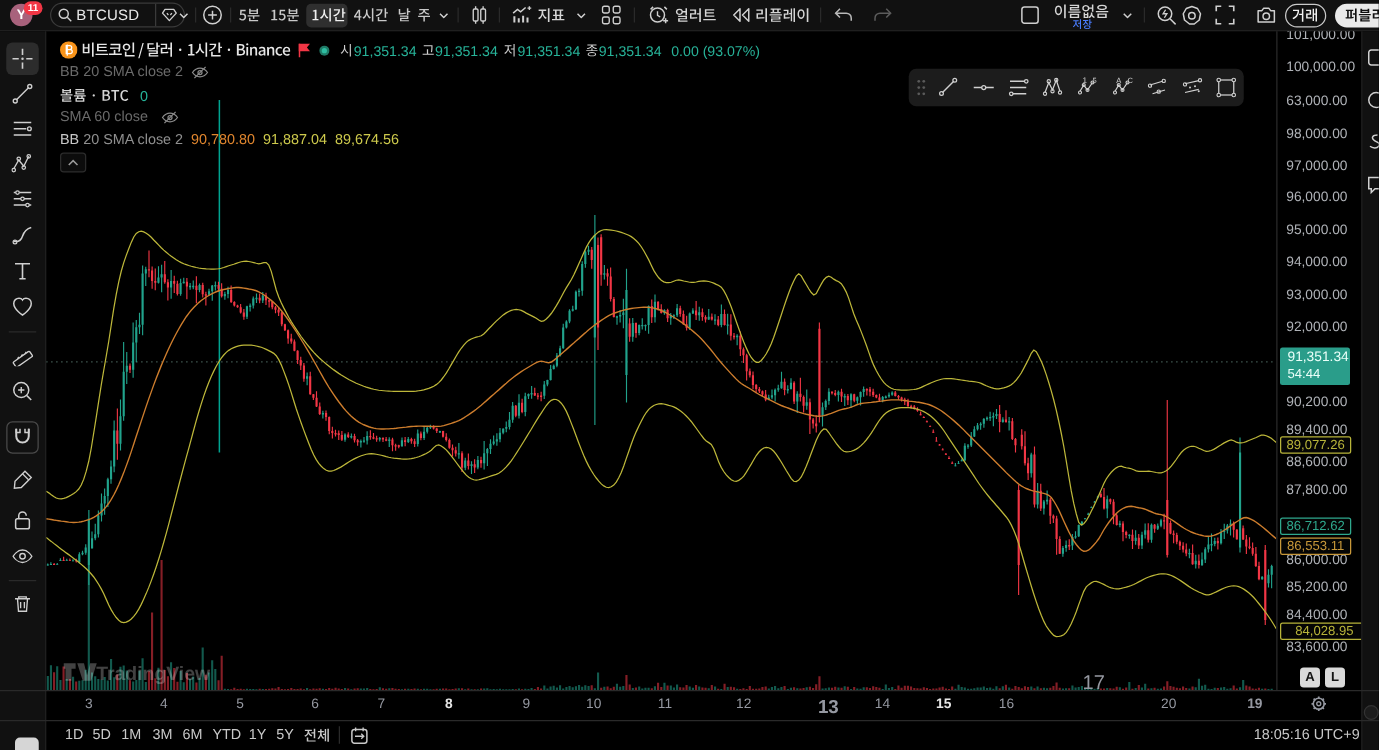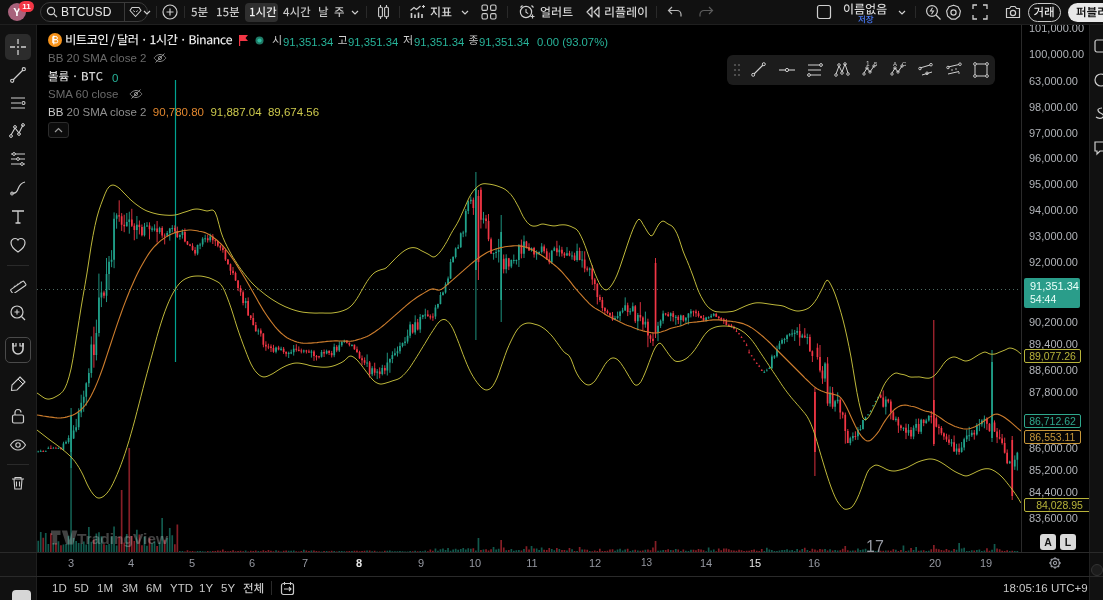--- a/index.html
+++ b/index.html
@@ -415,27 +415,27 @@
 <div class="abs" style="left:71px;top:557px;width:30px;margin-left:-15px;text-align:center;font-size:11px;font-weight:normal;color:#9598a1">3</div>
 <div class="abs" style="left:131px;top:557px;width:30px;margin-left:-15px;text-align:center;font-size:11px;font-weight:normal;color:#9598a1">4</div>
 <div class="abs" style="left:192px;top:557px;width:30px;margin-left:-15px;text-align:center;font-size:11px;font-weight:normal;color:#9598a1">5</div>
 <div class="abs" style="left:252px;top:557px;width:30px;margin-left:-15px;text-align:center;font-size:11px;font-weight:normal;color:#9598a1">6</div>
 <div class="abs" style="left:305px;top:557px;width:30px;margin-left:-15px;text-align:center;font-size:11px;font-weight:normal;color:#9598a1">7</div>
 <div class="abs" style="left:359px;top:557px;width:30px;margin-left:-15px;text-align:center;font-size:11px;font-weight:bold;color:#e6e6e6">8</div>
 <div class="abs" style="left:421px;top:557px;width:30px;margin-left:-15px;text-align:center;font-size:11px;font-weight:normal;color:#9598a1">9</div>
 <div class="abs" style="left:475px;top:557px;width:30px;margin-left:-15px;text-align:center;font-size:11px;font-weight:normal;color:#9598a1">10</div>
 <div class="abs" style="left:532px;top:557px;width:30px;margin-left:-15px;text-align:center;font-size:11px;font-weight:normal;color:#9598a1">11</div>
 <div class="abs" style="left:595px;top:557px;width:30px;margin-left:-15px;text-align:center;font-size:11px;font-weight:normal;color:#9598a1">12</div>
-<div class="abs" style="left:656px;top:557px;width:30px;margin-left:-15px;text-align:left;font-size:10px;font-weight:normal;color:#9598a1">13</div>
+<div class="abs" style="left:656px;top:557px;width:30px;margin-left:-15px;text-align:right;font-size:15px;font-weight:bold;color:#9598a1">13</div>
 <div class="abs" style="left:706px;top:557px;width:30px;margin-left:-15px;text-align:center;font-size:11px;font-weight:normal;color:#9598a1">14</div>
-<div class="abs" style="left:755px;top:557px;width:30px;margin-left:-15px;text-align:center;font-size:11px;font-weight:normal;color:#e6e6e6">15</div>
-<div class="abs" style="left:814px;top:557px;width:30px;margin-left:-15px;text-align:center;font-size:11px;font-weight:normal;color:#9598a1">16</div>
+<div class="abs" style="left:755px;top:557px;width:30px;margin-left:-15px;text-align:center;font-size:11px;font-weight:bold;color:#e6e6e6">15</div>
+<div class="abs" style="left:814px;top:557px;width:30px;margin-left:-15px;text-align:left;font-size:11px;font-weight:normal;color:#9598a1">16</div>
 <div class="abs" style="left:875px;top:538px;width:30px;margin-left:-15px;text-align:center;font-size:16px;font-weight:normal;color:#9598a1">17</div>
 <div class="abs" style="left:935px;top:557px;width:30px;margin-left:-15px;text-align:center;font-size:11px;font-weight:normal;color:#9598a1">20</div>
-<div class="abs" style="left:995px;top:557px;width:30px;margin-left:-15px;text-align:left;font-size:11px;font-weight:normal;color:#9598a1">19</div>
+<div class="abs" style="left:995px;top:557px;width:30px;margin-left:-15px;text-align:right;font-size:11px;font-weight:bold;color:#9598a1">19</div>
 <svg class="abs ic" style="left:1048px;top:556px" width="14" height="14" viewBox="0 0 14 14">
         <circle cx="7" cy="7" r="4.4" fill="none" stroke="#9598a1" stroke-width="1.3"></circle>
         <circle cx="7" cy="7" r="1.6" fill="none" stroke="#9598a1" stroke-width="1.1"></circle>
         <path d="M7 1.2v2M7 10.8v2M1.2 7h2M10.8 7h2M2.9 2.9l1.4 1.4M9.7 9.7l1.4 1.4M11.1 2.9 9.7 4.3M4.3 9.7l-1.4 1.4" stroke="#9598a1" stroke-width="1.4"></path>
       </svg>
 <div class="abs" style="left:0px;top:576px;width:1103px;height:1px;background:#2a2a2a"></div>
 <div class="abs" style="left:52px;top:582px;font-size:11.5px;color:#c8c8c8">1D</div>
 <div class="abs" style="left:74px;top:582px;font-size:11.5px;color:#c8c8c8">5D</div>
 <div class="abs" style="left:97px;top:582px;font-size:11.5px;color:#c8c8c8">1M</div>
 <div class="abs" style="left:122px;top:582px;font-size:11.5px;color:#c8c8c8">3M</div>

